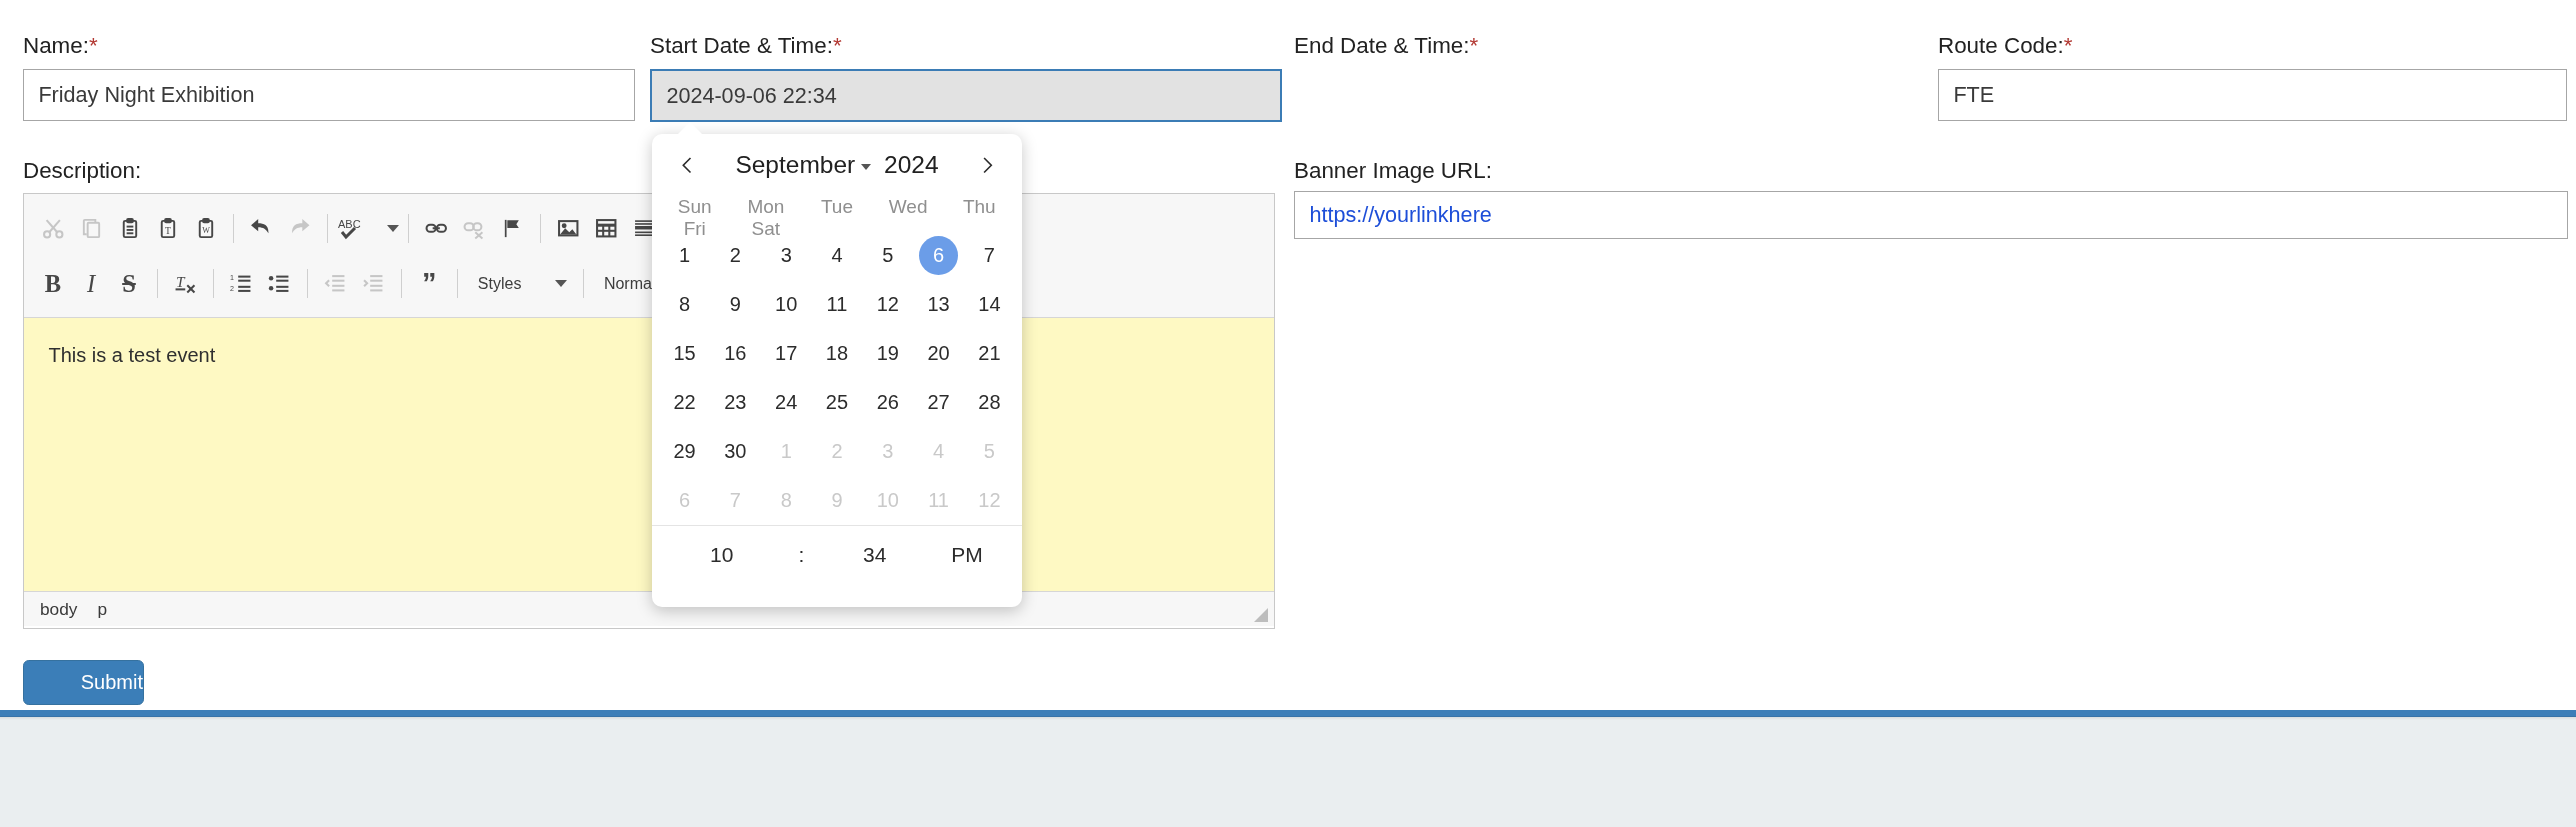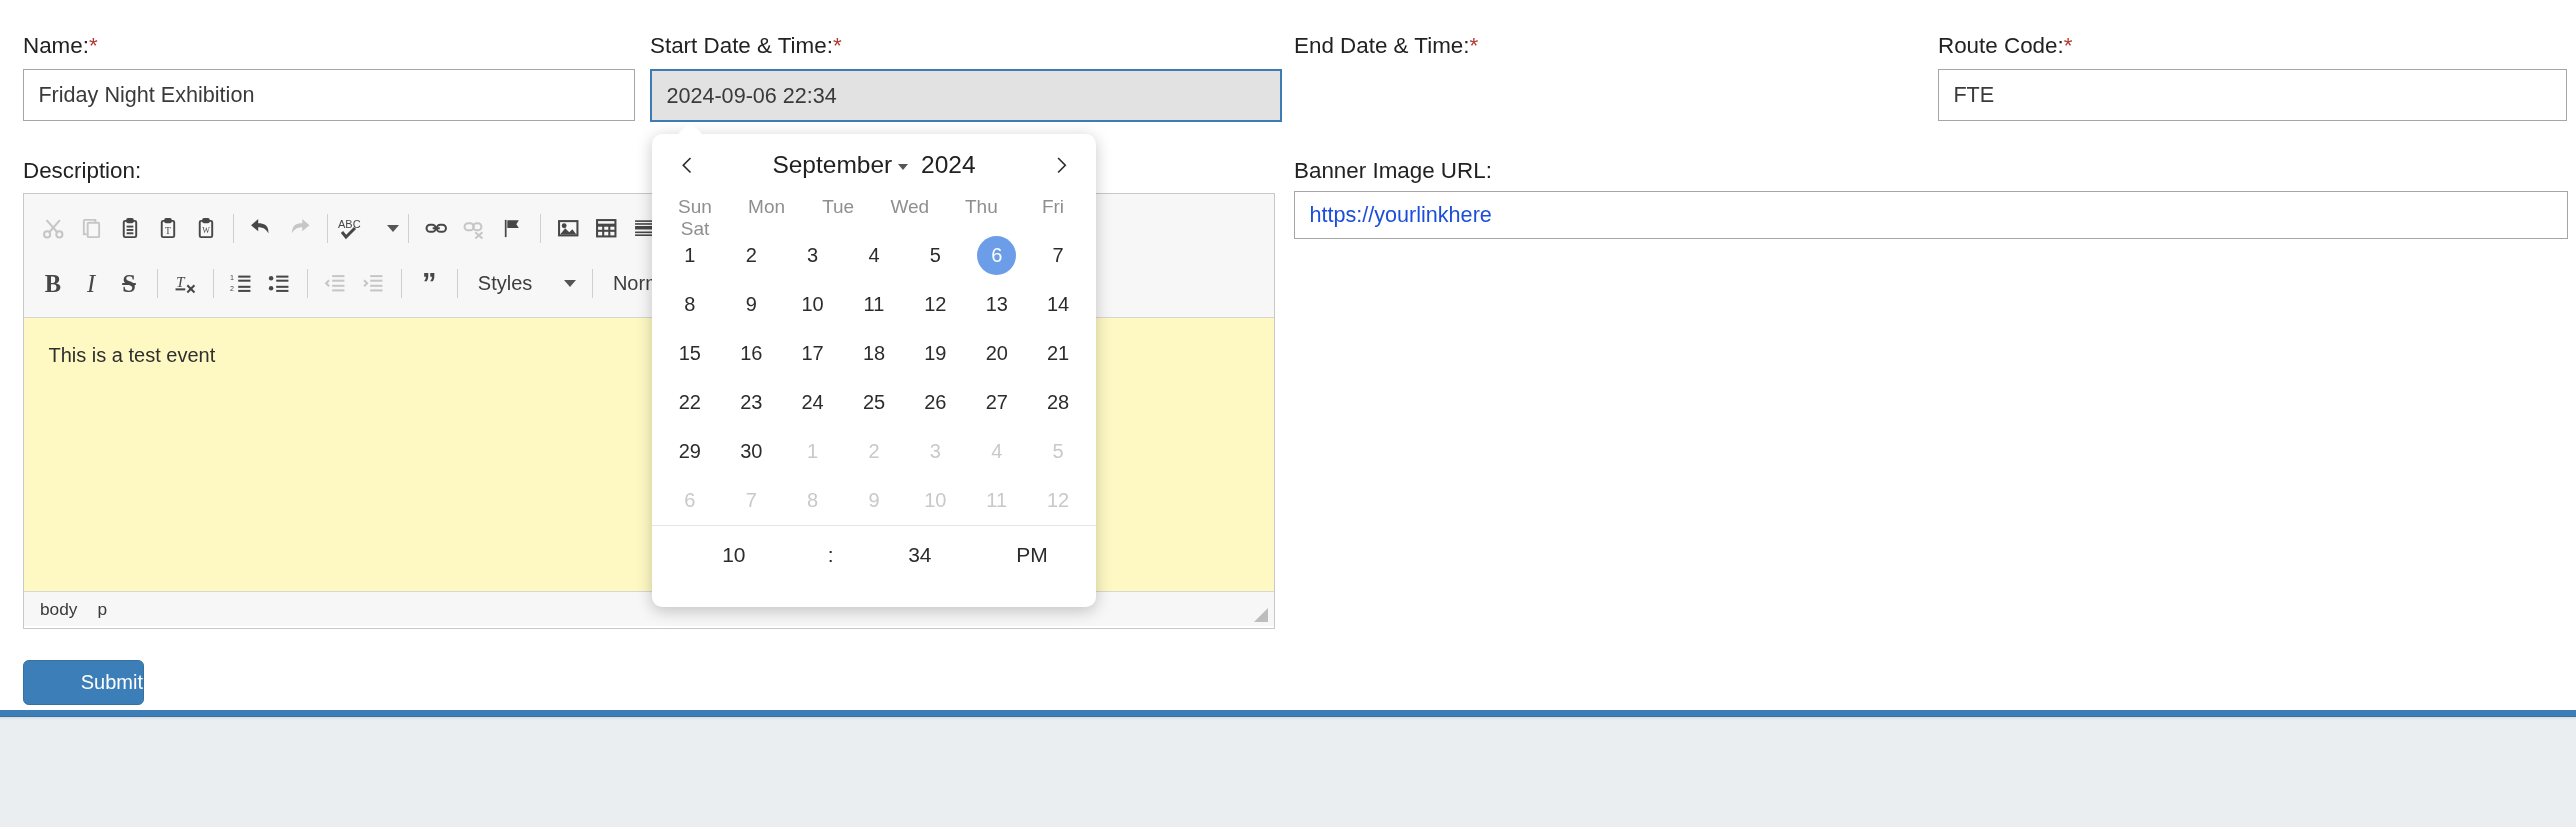--- a/index.html
+++ b/index.html
@@ -115,21 +115,21 @@
     width: 0; height: 0;
     border-left: 6.5px solid transparent;
     border-right: 6.5px solid transparent;
     border-top: 7.2px solid #555;
     margin-left: 2.9px;
   }
   .cke-combo {
     display: flex; align-items: center;
     height: 38px;
     padding: 0 7.2px 0 11.5px;
-    font-size: 20px;
+    font-size: 16px;
     color: #3d3d3d;
     min-width: 108px;
     justify-content: space-between;
   }
   .cke-combo .lbl { margin-right: 29px; }
   .fmt-b { font-weight: bold; font-size: 24.5px; font-family:"Liberation Serif", serif; }
   .fmt-i { font-style: italic; font-size: 24.5px; font-family:"Liberation Serif", serif; }
   .fmt-s { font-weight: bold; font-size: 24.5px; text-decoration: line-through; font-family:"Liberation Serif", serif; }
   .fmt-quote { font-weight: bold; font-size: 29px; line-height: 0.6; }
 
@@ -171,21 +171,21 @@
     color: #ffffff;
     font-size: 20px;
     display: flex; align-items: center; justify-content: flex-end;
     cursor: pointer;
   }
 
   
   #datepicker {
     position: absolute;
     left: 652px; top: 134px;
-    width: 444px; height: 473px;
+    width: 370px; height: 473px;
     background: #ffffff;
     border-radius: 10px;
     box-shadow: 0 3.6px 16px rgba(0,0,0,0.22);
     z-index: 50;
   }
   #datepicker .pointer {
     position: absolute;
     top: -12.3px; left: 24.5px;
     width: 0; height: 0;
     border-left: 13.7px solid transparent;
@@ -216,21 +216,21 @@
   .month-wrap { display: flex; align-items: center; gap: 5.8px; cursor: pointer; }
   .mini-caret {
     width: 0; height: 0;
     border-left: 5.8px solid transparent;
     border-right: 5.8px solid transparent;
     border-top: 6.5px solid #555;
     margin-top: 4.3px;
   }
   .dp-dow {
     display: grid;
-    grid-template-columns: repeat(6, 1fr);
+    grid-template-columns: repeat(5, 1fr);
     padding: 0 7.2px;
     height: 32px;
   }
   .dp-dow div {
     display:flex; align-items:center; justify-content:center;
     font-size: 19px;
     color: #8f8f8f;
   }
   .dp-grid {
     display: grid;

